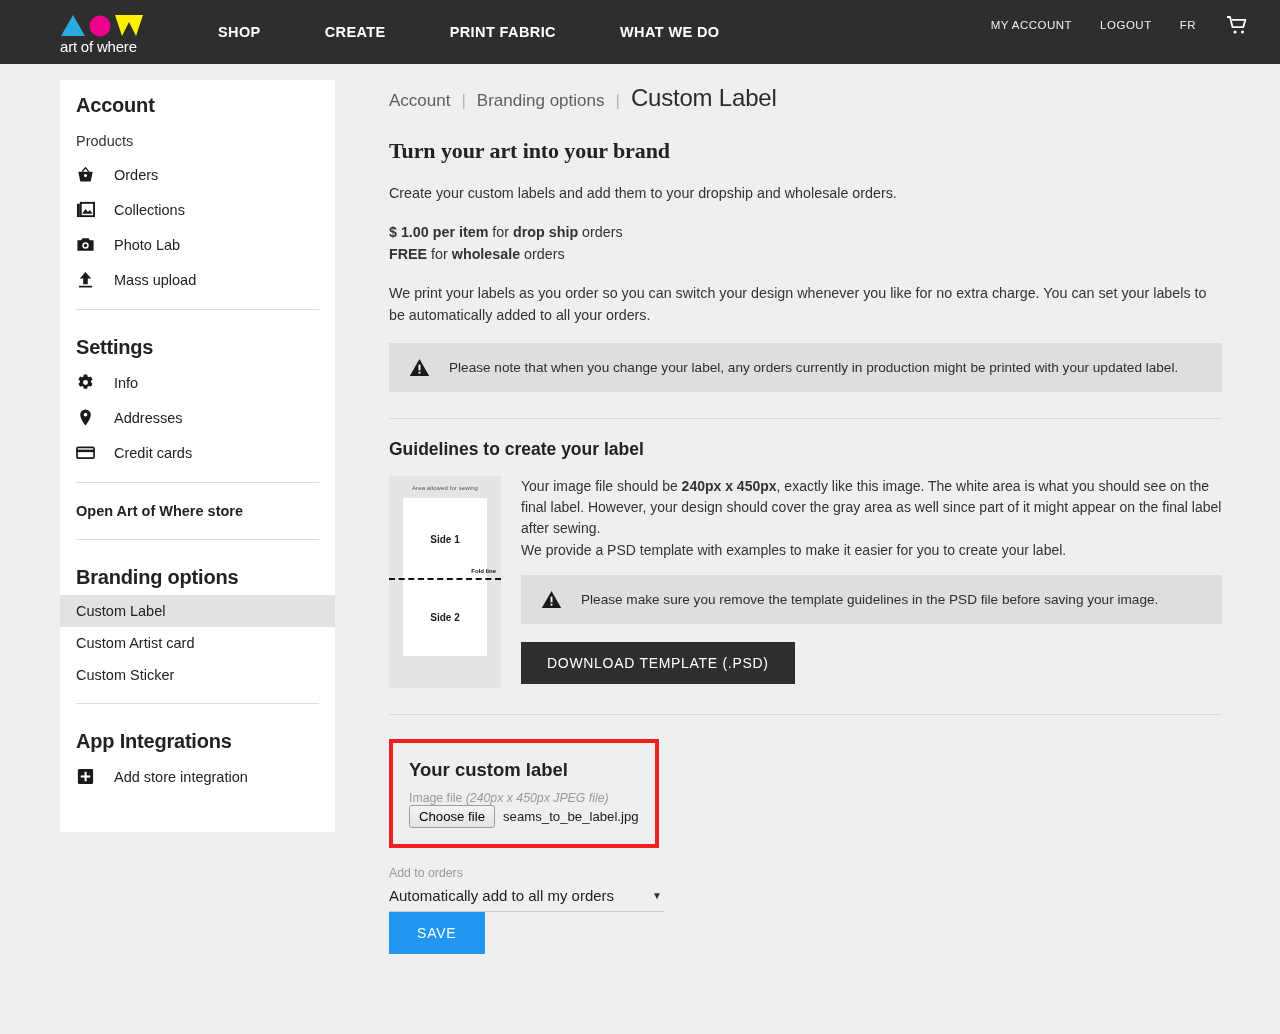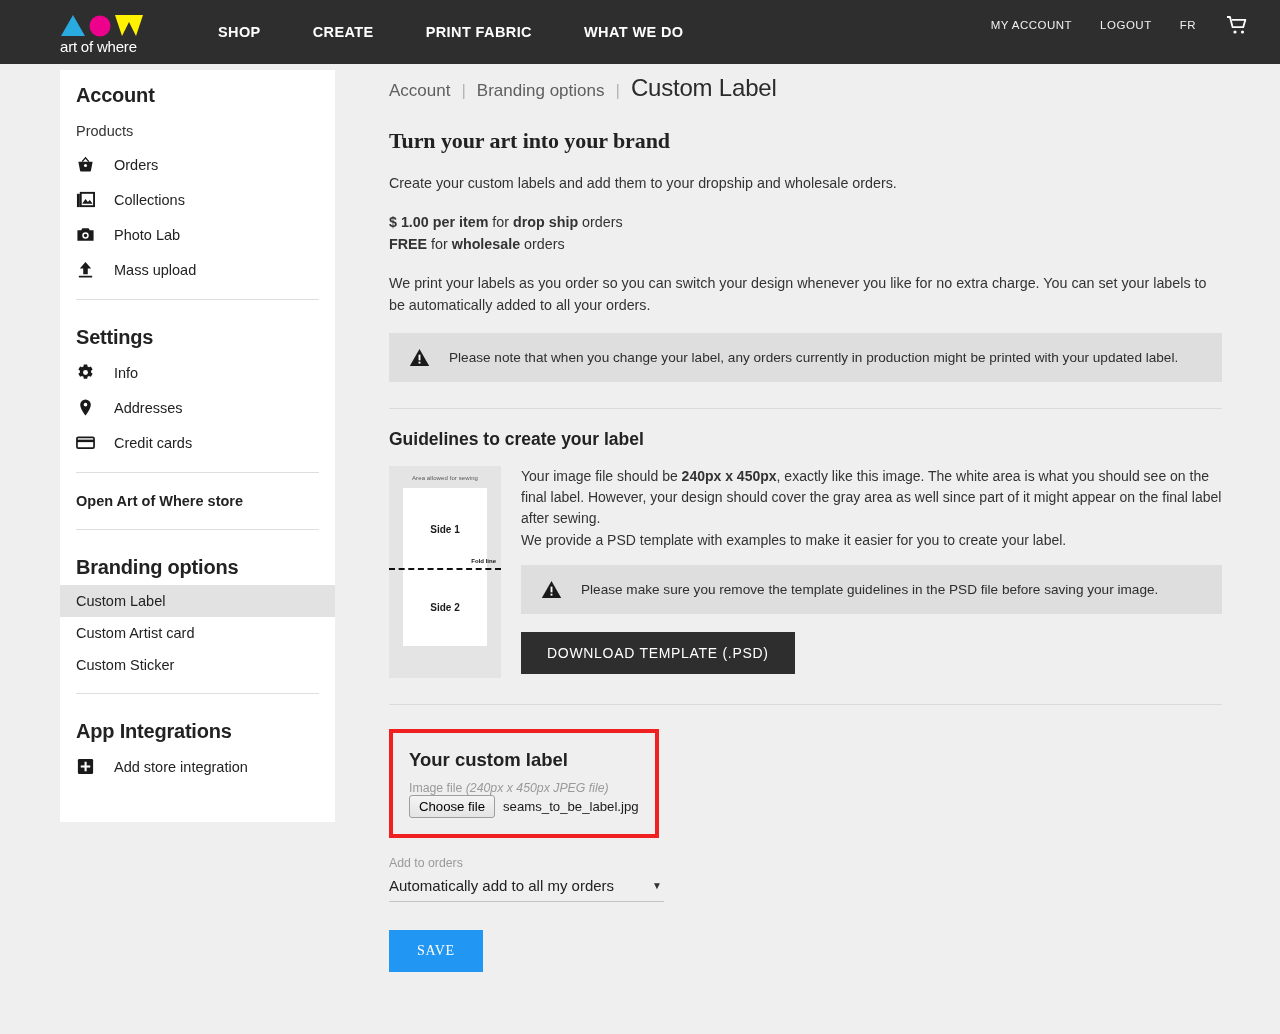--- a/index.html
+++ b/index.html
@@ -35,21 +35,21 @@
     gap: 2px;
     height: 26px;
   }
   .logo-text {
     color: #ffffff;
     font-size: 15px;
     letter-spacing: -0.2px;
     margin-top: 1px;
     font-family: "Liberation Sans", sans-serif;
   }
-  .nav-main { display: flex; align-items: center; gap: 0; }
+  .nav-main { display: flex; align-items: center; gap: 12px; }
   .nav-main a {
     color: #ffffff;
     text-decoration: none;
     font-size: 14.5px;
     font-weight: bold;
     letter-spacing: 0.4px;
     padding: 0 26px;
   }
   .nav-right {
     position: absolute;
@@ -65,21 +65,21 @@
     text-decoration: none;
     font-size: 11.5px;
     letter-spacing: 0.5px;
     padding: 0 14px;
   }
   .cart-icon { padding: 0 8px 0 16px; display: flex; align-items: center; }
 
   
   .page {
     display: flex;
-    padding: 6px 0 0 60px;
+    padding: 16px 0 0 60px;
     align-items: flex-start;
     justify-content: space-between;
   }
   .sidebar {
     width: 275px;
     background: #ffffff;
     flex: 0 0 275px;
     padding: 0 0 18px 0;
     min-height: 752px;
   }
@@ -325,22 +325,21 @@
 
   .btn-blue {
     display: inline-block;
     background: #2196f3;
     color: #ffffff;
     font-size: 14px;
     letter-spacing: 0.8px;
     padding: 13px 28px;
     border: none;
     cursor: pointer;
-    margin-top: 28px;
-    font-family: Liberation Serif, serif;
+    font-family: Liberation Sans, sans-serif;
   }
 </style>
 </head>
 <body>
 
 <div class="header">
   <div class="logo">
     <div class="logo-marks">
       <svg width="26" height="24" viewBox="0 0 26 24">
         <polygon points="13,2 25,23 1,23" fill="#29ABE2"></polygon>

